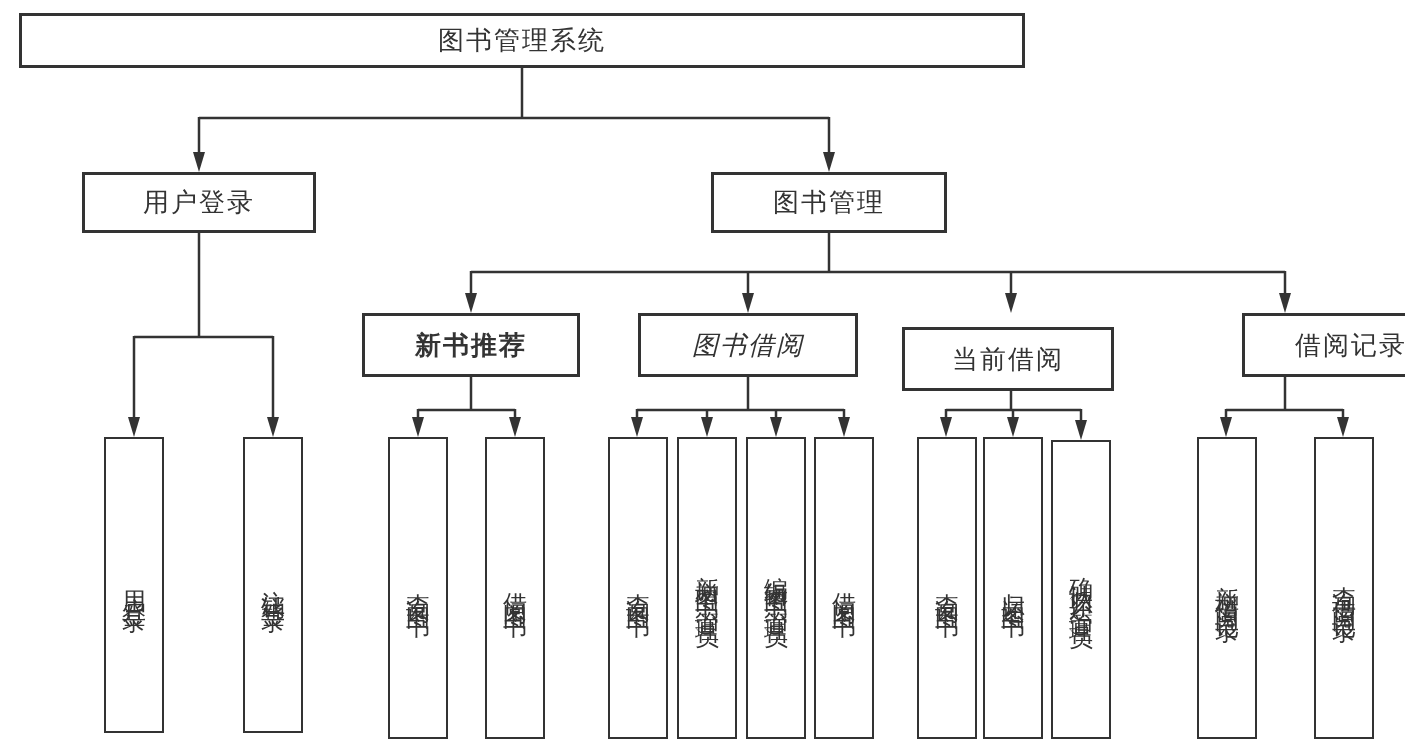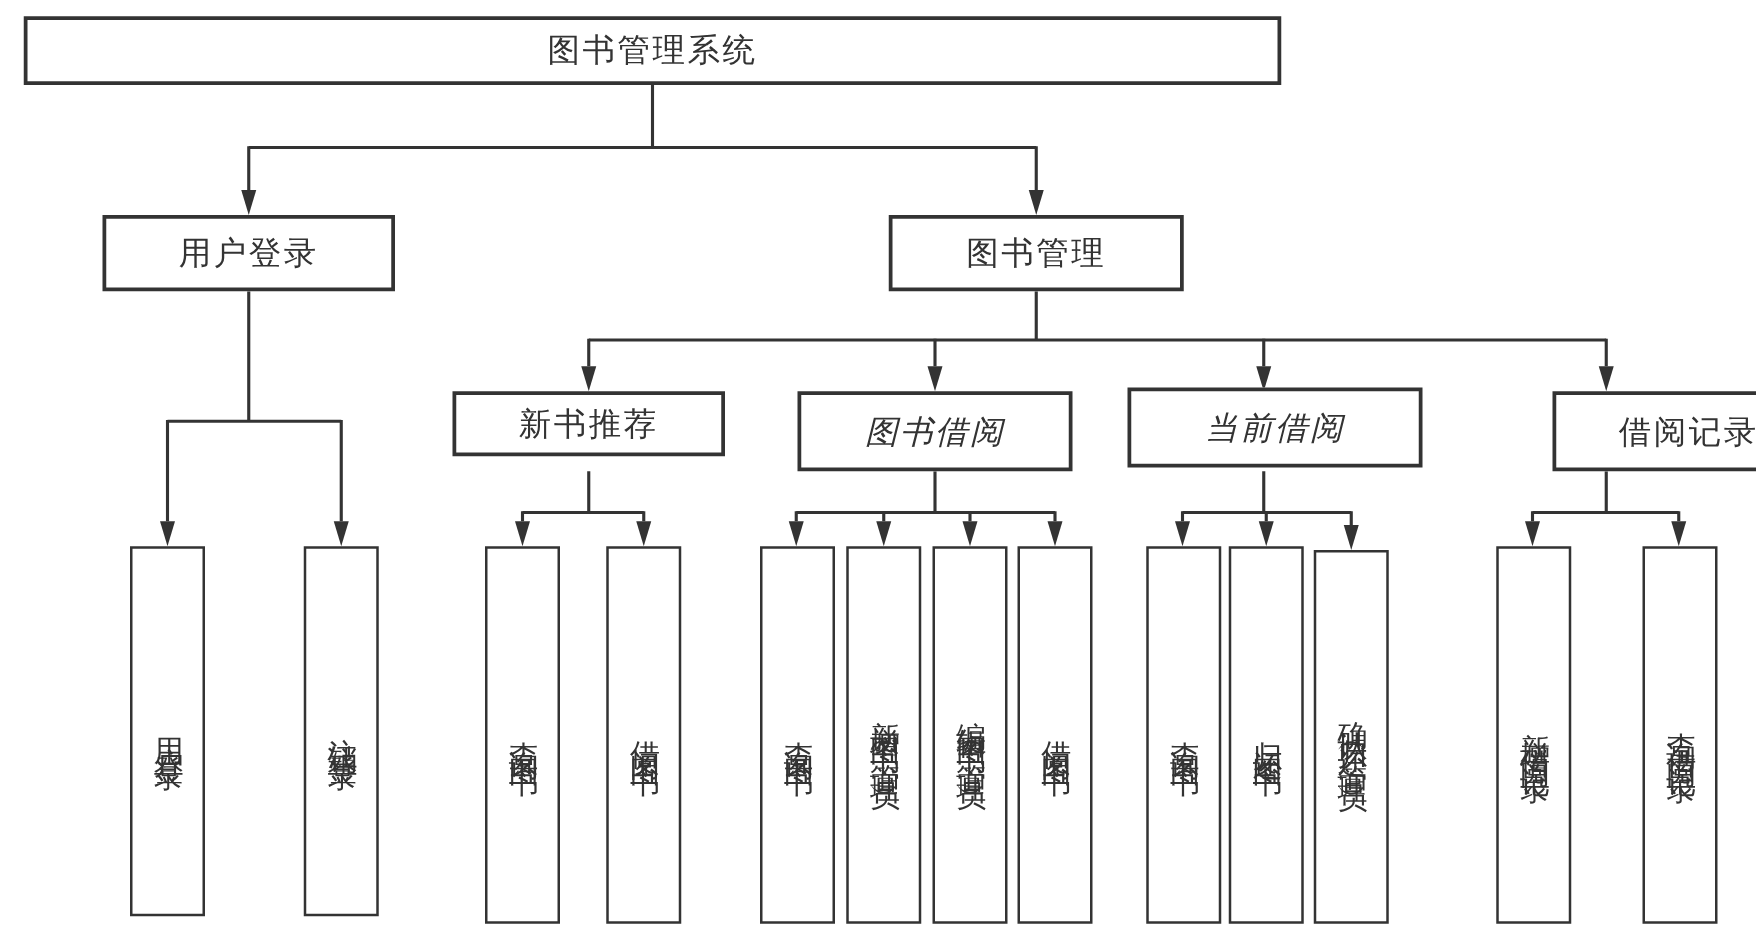--- a/index.html
+++ b/index.html
@@ -120,27 +120,27 @@
     <span class="lbl">图书管理系统</span>
   </div>
 
   <div class="node" style="left:82px; top:172px; width:234px; height:61px;">
     <span class="lbl">用户登录</span>
   </div>
   <div class="node" style="left:711px; top:172px; width:236px; height:61px;">
     <span class="lbl">图书管理</span>
   </div>
 
-  <div class="node" style="left:362px; top:313px; width:218px; height:52px;">
+  <div class="node" style="left:362px; top:313px; width:218px; height:64px;font-weight:bold;">
     <span class="lbl">新书推荐</span>
   </div>
   <div class="node" style="left:638px; top:313px; width:220px; height:64px;font-style:italic;">
     <span class="lbl">图书借阅</span>
   </div>
-  <div class="node" style="left:902px; top:310px; width:236px; height:64px;font-style:italic;">
+  <div class="node" style="left:902px; top:327px; width:212px; height:64px;">
     <span class="lbl">当前借阅</span>
   </div>
   <div class="node" style="left:1242px; top:313px; width:218px; height:64px;">
     <span class="lbl">借阅记录</span>
   </div>
 
   <div class="leaf" style="left:104px; top:437px; width:60px; height:296px;">
     <span class="vlbl">用户登录</span>
   </div>
   <div class="leaf" style="left:243px; top:437px; width:60px; height:296px;">

